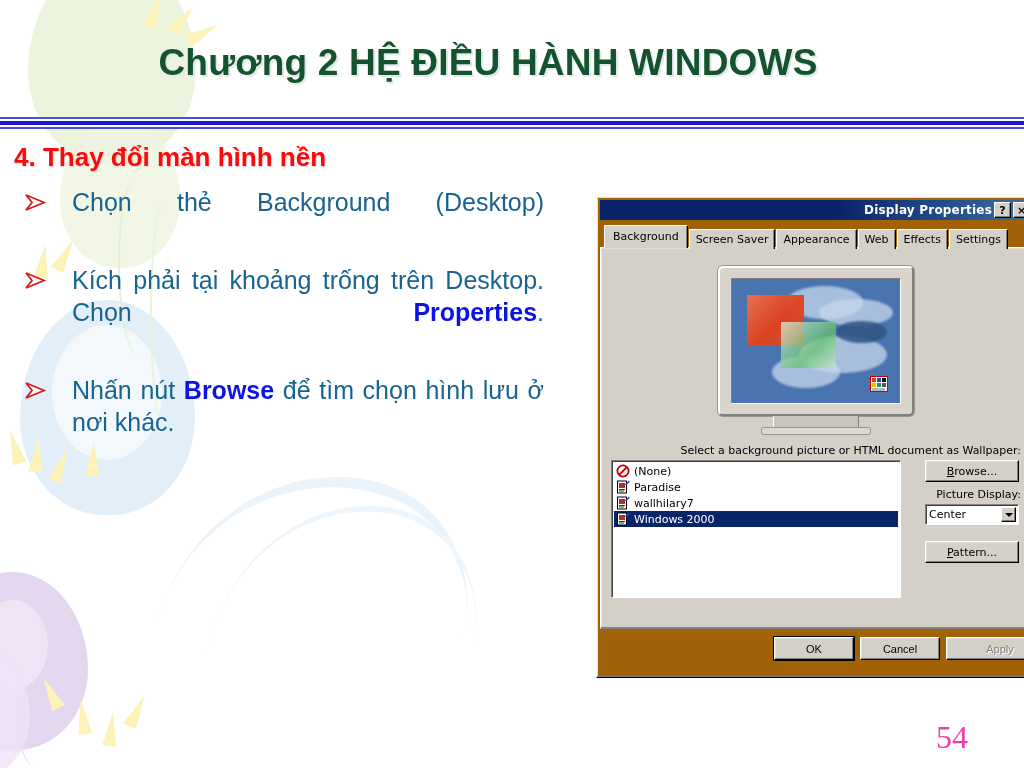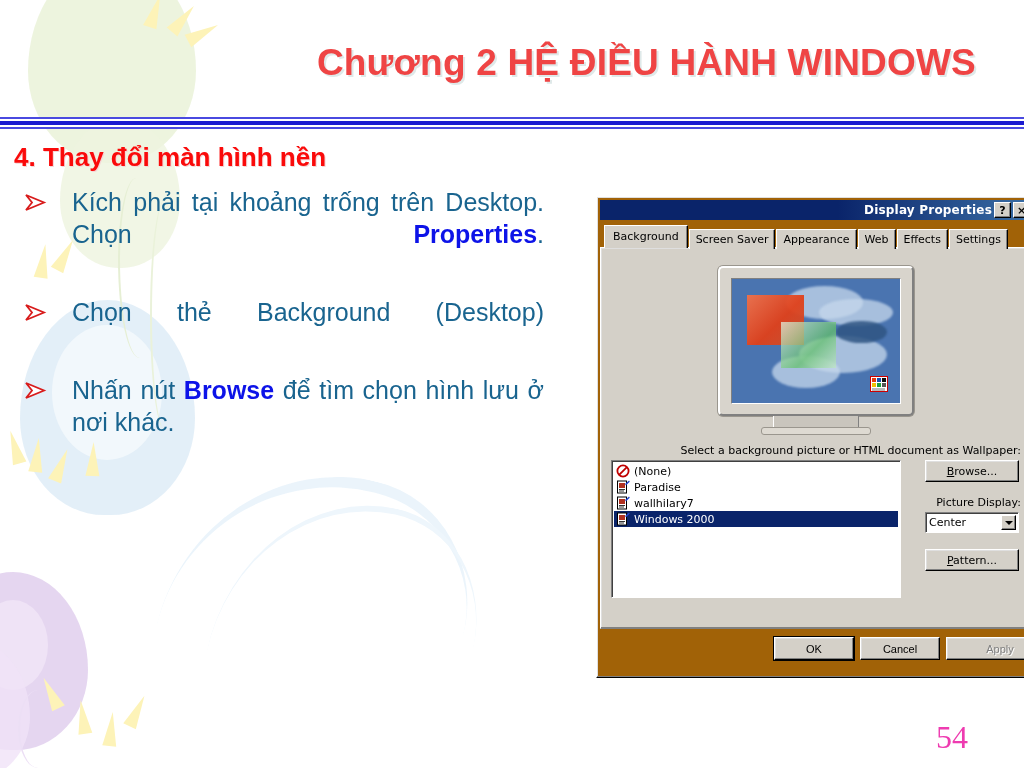--- a/index.html
+++ b/index.html
@@ -105,24 +105,24 @@
     border-left: 7px solid transparent;
     border-right: 7px solid transparent;
     border-bottom: 34px solid #fdf3b8;
   }
 
   
   .title {
     position: absolute;
     left: 0; top: 42px;
     width: 976px;
-    text-align: right;
+    text-align: center;
     font-size: 37px;
     font-weight: bold;
-    color: #ef4444;
+    color: #14532d;
     letter-spacing: .2px;
     text-shadow: 2px 2px 0 #dfe9e9;
     white-space: nowrap;
   }
 
   
   .divider {
     position: absolute;
     left: 0; top: 117px;
     width: 1024px; height: 12px;
@@ -464,30 +464,30 @@
   <div class="section-head">4. Thay đổi màn hình nền</div>
 
   <div class="bullets">
 
     <div class="bullet">
       <span class="arrow">
         <svg width="26" height="26" viewBox="0 0 26 26">
           <path d="M4 5 L22 12.5 L4 20 L10 12.5 Z" fill="#ffffff" stroke="#d81b1b" stroke-width="1.8"></path>
         </svg>
       </span>
-      <p class="last-line-full"><span>Kích phải tại khoảng trống trên Desktop. Chọn </span><span class="kw">Properties</span><span>.</span></p>
+      <p class="last-line-full"><span>Chọn thẻ Background (Desktop)</span></p>
     </div>
 
     <div class="bullet">
       <span class="arrow">
         <svg width="26" height="26" viewBox="0 0 26 26">
           <path d="M4 5 L22 12.5 L4 20 L10 12.5 Z" fill="#ffffff" stroke="#d81b1b" stroke-width="1.8"></path>
         </svg>
       </span>
-      <p class="last-line-full"><span>Chọn thẻ Background (Desktop)</span></p>
+      <p class="last-line-full"><span>Kích phải tại khoảng trống trên Desktop. Chọn </span><span class="kw">Properties</span><span>.</span></p>
     </div>
 
 
     <div class="bullet">
       <span class="arrow">
         <svg width="26" height="26" viewBox="0 0 26 26">
           <path d="M4 5 L22 12.5 L4 20 L10 12.5 Z" fill="#ffffff" stroke="#d81b1b" stroke-width="1.8"></path>
         </svg>
       </span>
       <p><span>Nhấn nút </span><span class="kw">Browse</span><span> để tìm chọn hình lưu ở nơi khác.</span></p>
@@ -595,21 +595,21 @@
             <span>Windows 2000</span>
           </div>
 
         </div>
 
         <div class="side-col">
           <div class="w-btn">
             <span><span class="u">B</span>rowse...</span>
           </div>
 
-          <div style="margin-top:14px;">
+          <div style="margin-top:6px;">
             <span>Picture Display:</span>
           </div>
 
           <div class="combo" style="margin-top:3px;">
             <span>Center</span>
             <span class="combo-arrow">
                 <span class="tri-down"></span>
               </span>
           </div>
 

